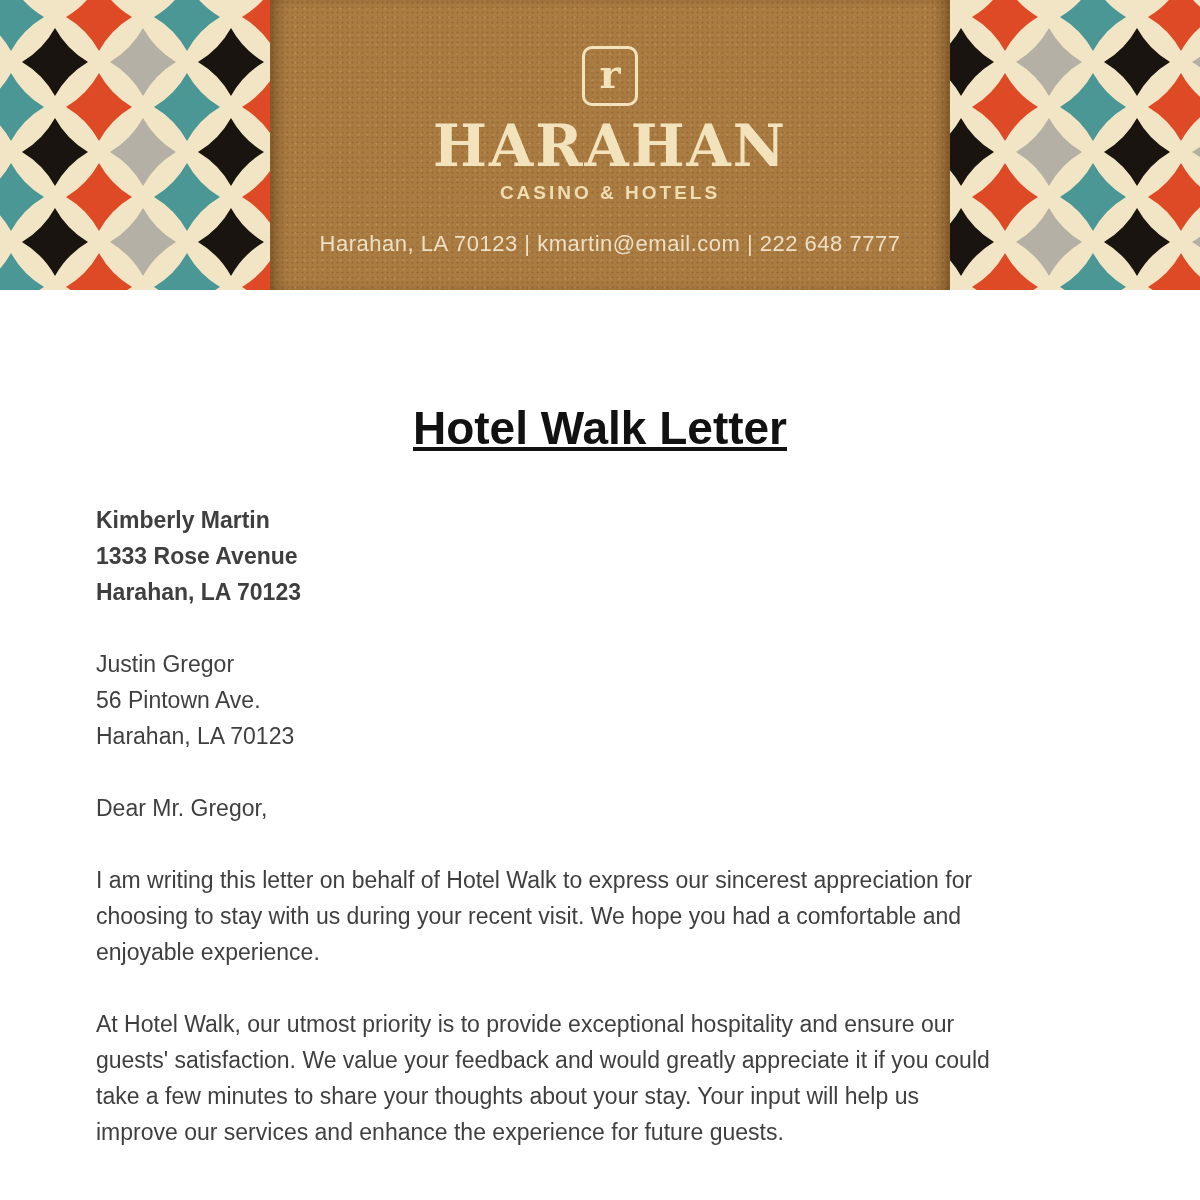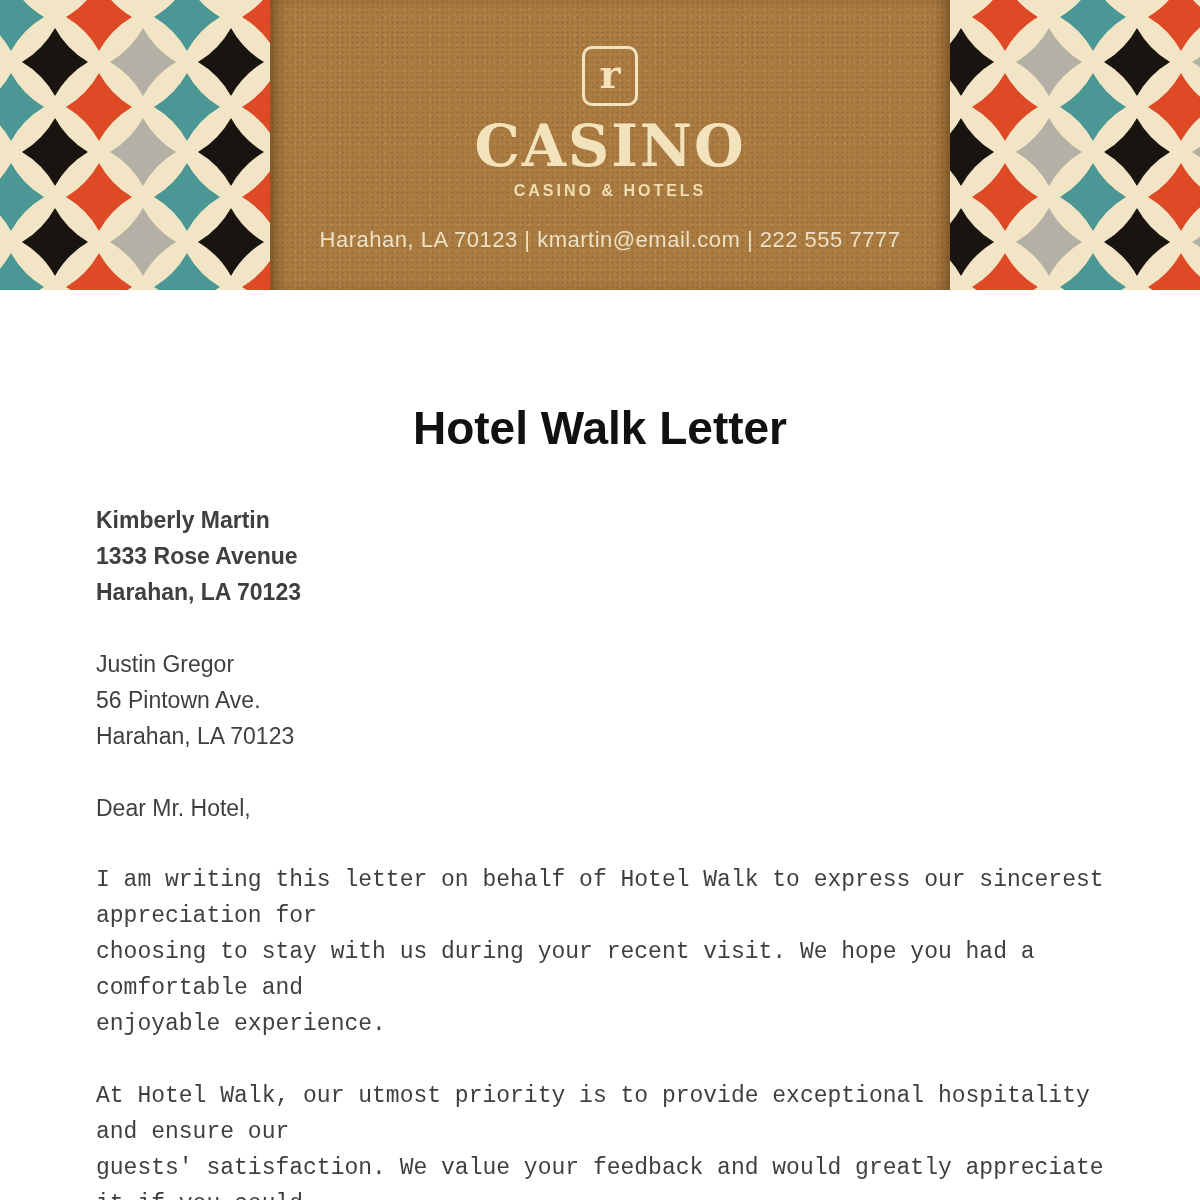--- a/index.html
+++ b/index.html
@@ -63,21 +63,21 @@
     font-family: "DejaVu Serif", serif;
     font-weight: 700;
     font-size: 57px;
     line-height: 60px;
     letter-spacing: 2px;
     color: #f3e3bd;
   }
   .brand-sub {
     margin-top: 6px;
     font-weight: 700;
-    font-size: 16px;
+    font-size: 19px;
     letter-spacing: 3px;
     color: #f0ddb1;
   }
   .brand-contact {
     margin-top: 27px;
     font-size: 22px;
     color: #ece0c6;
     letter-spacing: 0.5px;
   }
 
@@ -88,24 +88,25 @@
     font-size: 23px;
     line-height: 36px;
   }
   .letter-title {
     margin: 110px 0 0 0;
     text-align: center;
     font-size: 46px;
     line-height: 56px;
     font-weight: 700;
     color: #111111;
+    text-decoration: underline;
   }
   .block { white-space: pre-line; margin: 36px 0 0 0; }
   .block.first { margin-top: 46px; font-weight: bold; }
-  .para { white-space: pre-line; margin: 36px 0 0 0; max-width: 1010px; font-family: Liberation Mono, monospace; }
+  .para { white-space: pre-line; margin: 36px 0 0 0; max-width: 1010px; }
 </style>
 </head>
 <body>
 
 <div class="page">
 
   <div class="header">
     <svg id="pattern-left" class="pattern" width="270" height="290" viewBox="0 0 270 290">
         <rect x="0" y="0" width="270" height="290" fill="#f2e5c5"></rect>
         <path d="M -22 17 A 90 90 0 0 0 11 -17 A 90 90 0 0 0 44 17 A 90 90 0 0 0 11 51 A 90 90 0 0 0 -22 17 Z" fill="#4b9795"></path>
@@ -132,23 +133,23 @@
         <path d="M 242 17 A 90 90 0 0 0 275 -17 A 90 90 0 0 0 308 17 A 90 90 0 0 0 275 51 A 90 90 0 0 0 242 17 Z" fill="#df4a26"></path>
         <path d="M 242 107 A 90 90 0 0 0 275 73 A 90 90 0 0 0 308 107 A 90 90 0 0 0 275 141 A 90 90 0 0 0 242 107 Z" fill="#df4a26"></path>
         <path d="M 242 197 A 90 90 0 0 0 275 163 A 90 90 0 0 0 308 197 A 90 90 0 0 0 275 231 A 90 90 0 0 0 242 197 Z" fill="#df4a26"></path>
         <path d="M 242 287 A 90 90 0 0 0 275 253 A 90 90 0 0 0 308 287 A 90 90 0 0 0 275 321 A 90 90 0 0 0 242 287 Z" fill="#df4a26"></path>
       </svg>
 
     <div class="banner-center">
       <div class="logo-badge">
         <span class="logo-letter">r</span>
       </div>
-      <div class="brand-name">CASINO</div>
+      <div class="brand-name">HARAHAN</div>
       <div class="brand-sub">CASINO &amp; HOTELS</div>
-      <div class="brand-contact">Harahan, LA 70123 | kmartin@email.com | 222 555 7777</div>
+      <div class="brand-contact">Harahan, LA 70123 | kmartin@email.com | 222 648 7777</div>
     </div>
 
     <svg id="pattern-right" class="pattern" width="250" height="290" viewBox="0 0 250 290">
         <rect x="0" y="0" width="250" height="290" fill="#f2e5c5"></rect>
         <path d="M -22 62 A 90 90 0 0 0 11 28 A 90 90 0 0 0 44 62 A 90 90 0 0 0 11 96 A 90 90 0 0 0 -22 62 Z" fill="#1a1410"></path>
         <path d="M -22 152 A 90 90 0 0 0 11 118 A 90 90 0 0 0 44 152 A 90 90 0 0 0 11 186 A 90 90 0 0 0 -22 152 Z" fill="#1a1410"></path>
         <path d="M -22 242 A 90 90 0 0 0 11 208 A 90 90 0 0 0 44 242 A 90 90 0 0 0 11 276 A 90 90 0 0 0 -22 242 Z" fill="#1a1410"></path>
         <path d="M 22 17 A 90 90 0 0 0 55 -17 A 90 90 0 0 0 88 17 A 90 90 0 0 0 55 51 A 90 90 0 0 0 22 17 Z" fill="#df4a26"></path>
         <path d="M 22 107 A 90 90 0 0 0 55 73 A 90 90 0 0 0 88 107 A 90 90 0 0 0 55 141 A 90 90 0 0 0 22 107 Z" fill="#df4a26"></path>
         <path d="M 22 197 A 90 90 0 0 0 55 163 A 90 90 0 0 0 88 197 A 90 90 0 0 0 55 231 A 90 90 0 0 0 22 197 Z" fill="#df4a26"></path>
@@ -178,21 +179,21 @@
 
     <div class="block first">Kimberly Martin
 1333 Rose Avenue
 Harahan, LA 70123</div>
 
 
     <div class="block">Justin Gregor
 56 Pintown Ave.
 Harahan, LA 70123</div>
 
-    <div class="block">Dear Mr. Hotel,</div>
+    <div class="block">Dear Mr. Gregor,</div>
 
     <p class="para">I am writing this letter on behalf of Hotel Walk to express our sincerest appreciation for
 choosing to stay with us during your recent visit. We hope you had a comfortable and
 enjoyable experience.</p>
 
     <p class="para">At Hotel Walk, our utmost priority is to provide exceptional hospitality and ensure our
 guests' satisfaction. We value your feedback and would greatly appreciate it if you could
 take a few minutes to share your thoughts about your stay. Your input will help us
 improve our services and enhance the experience for future guests.</p>
   </main>

